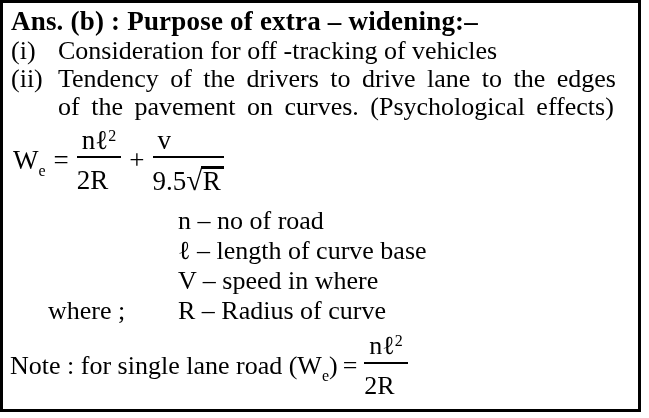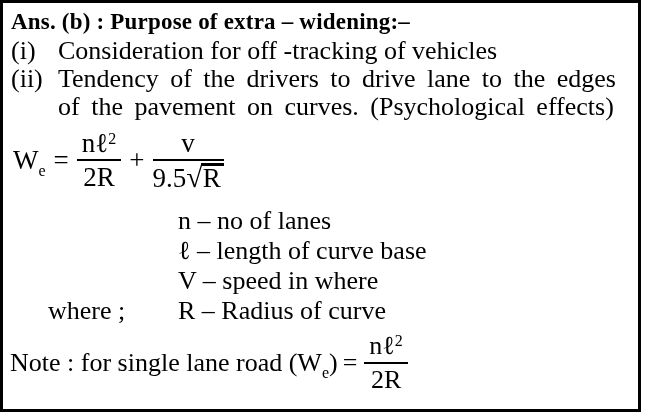--- a/index.html
+++ b/index.html
@@ -21,21 +21,21 @@
     top: 0;
     width: 641px;
     height: 412px;
     border: 3px solid #000000;
     box-sizing: border-box;
     background: #ffffff;
     overflow: hidden;
   }
   .title {
     margin: 3px 0 0 8px;
-    font-size: 23px;
+    font-size: 27px;
     font-weight: bold;
     line-height: 31px;
     letter-spacing: 0.2px;
   }
   .li {
     display: flex;
     margin-left: 8px;
     font-size: 26px;
     line-height: 28px;
   }
@@ -58,30 +58,30 @@
   }
   .sup {
     font-size: 16px;
     vertical-align: 8px;
     line-height: 0;
   }
   .op { margin: 0 8px; }
   .frac {
     display: inline-flex;
     flex-direction: column;
-    text-align: center;
+    text-align: left;
     vertical-align: middle;
   }
   .frac .num {
     border-bottom: 2px solid #000000;
     padding: 0 5px 2px 5px;
     line-height: 28px;
   }
   .frac .den {
-    padding-top: 2px;
+    padding-top: 8px;
     line-height: 28px;
     white-space: nowrap;
   }
   .sqrt-sym {
     font-size: 30px;
     margin-right: -2px;
     line-height: 28px;
   }
   .sqrt-arg {
     border-top: 3px solid #000000;
@@ -137,21 +137,21 @@
     <span class="op">+</span>
     <span class="frac">
       <span class="num">v</span>
       <span class="den"><span>9.5</span><span class="sqrt-sym">√</span><span class="sqrt-arg">R</span></span>
     </span>
   </div>
 
   <div class="where-row">
     <span class="where-label">where ;</span>
     <div class="defs">
-      <div>n – no of lanes</div>
+      <div>n – no of road</div>
       <div>ℓ – length of curve base</div>
       <div>V – speed in where</div>
       <div>R – Radius of curve</div>
     </div>
   </div>
 
   <div class="note-row">
     <span><span>Note : for single lane road (</span><span>W</span><span class="subscript">e</span><span>)</span></span>
     <span class="op">=</span>
     <span class="frac">

